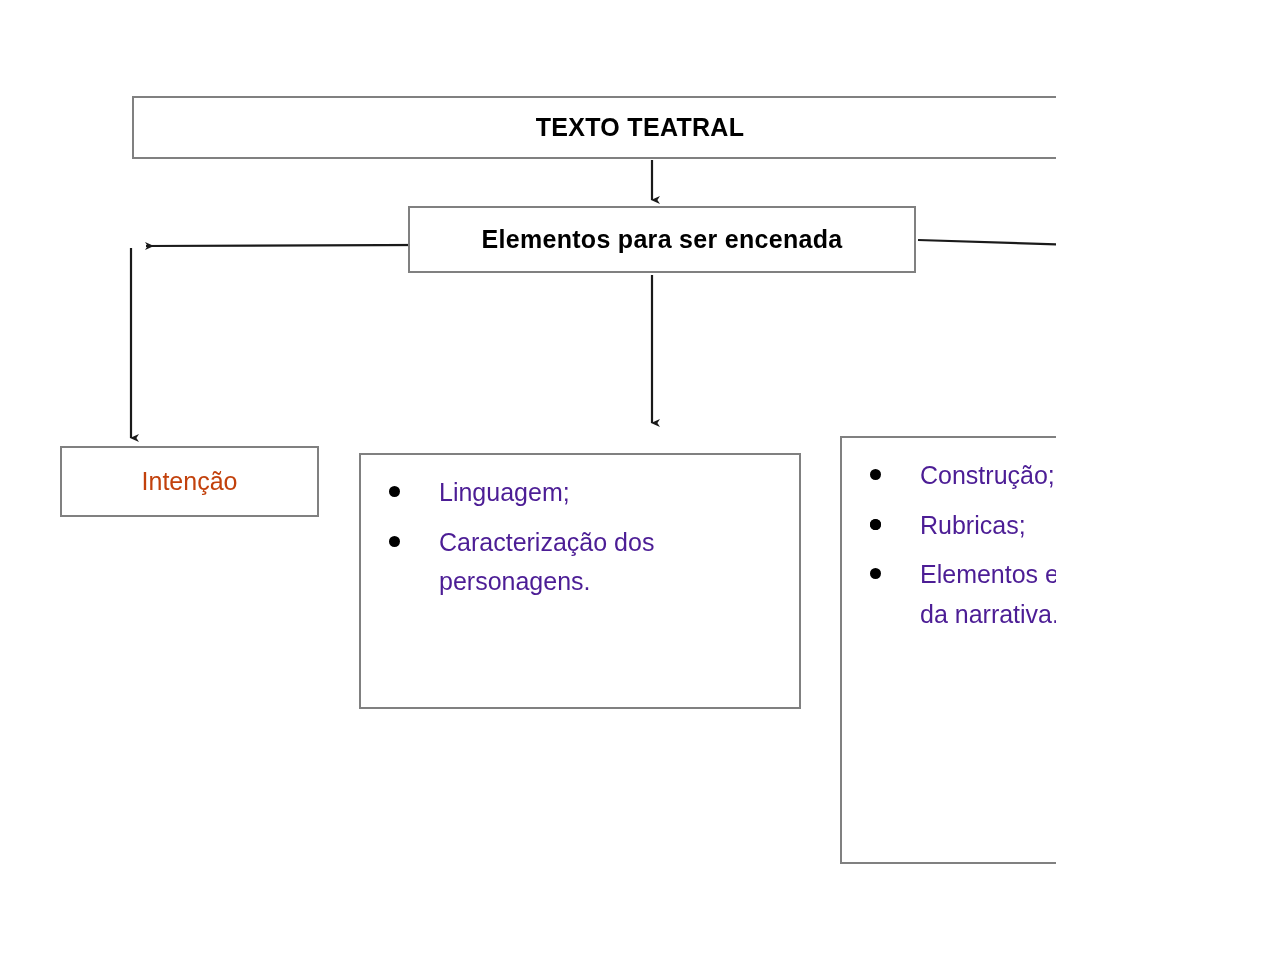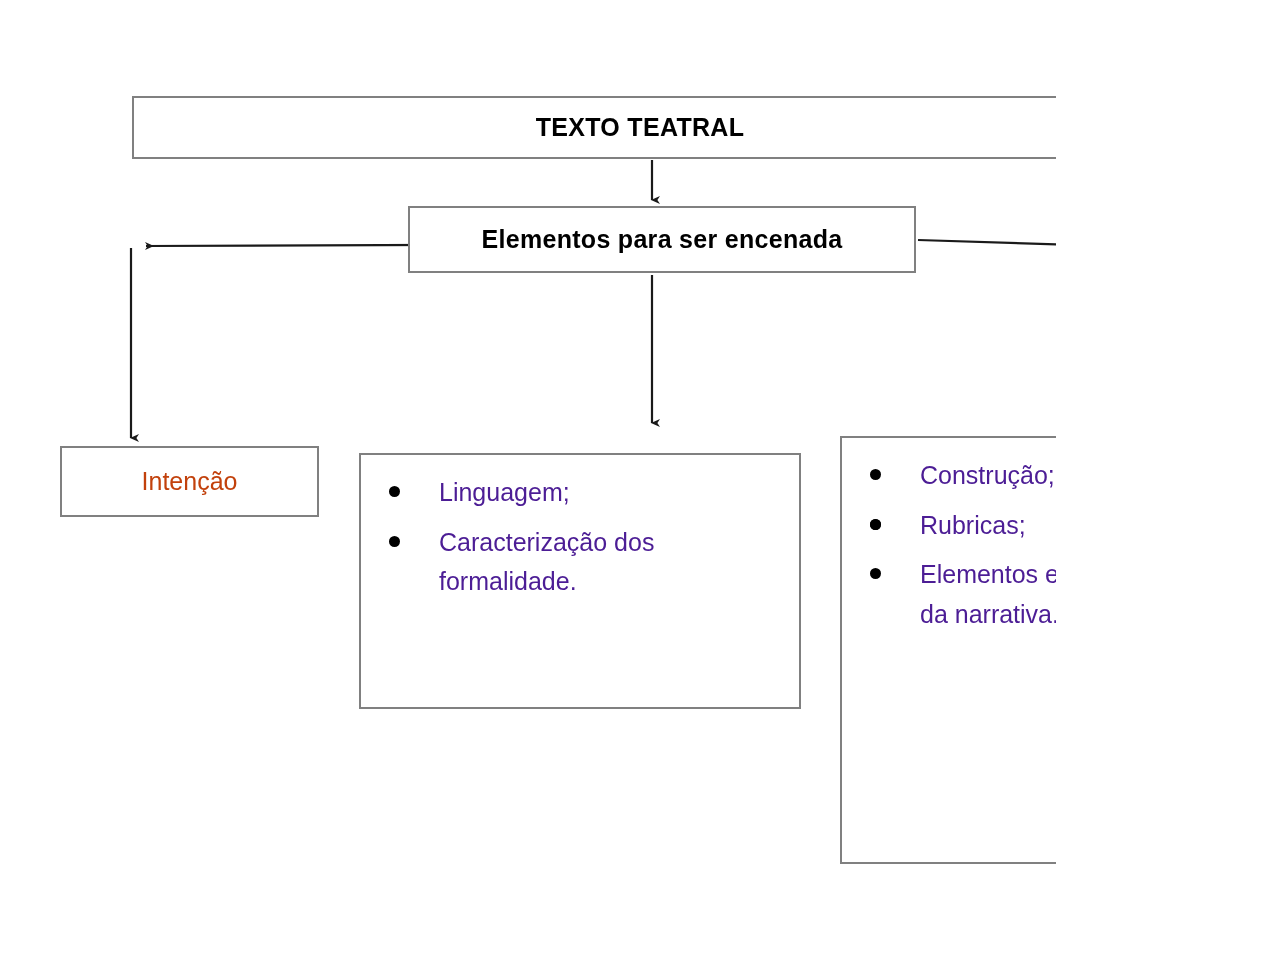--- a/index.html
+++ b/index.html
@@ -156,21 +156,21 @@
   </div>
 
   <div class="box" id="node-list-linguagem">
     <ul class="bullets">
       <li>
         <span class="bullet-dot"></span>
         <span>Linguagem;</span>
       </li>
       <li>
         <span class="bullet-dot"></span>
-        <span>Caracterização dos formalidade.</span>
+        <span>Caracterização dos personagens.</span>
       </li>
     </ul>
   </div>
 
   <div class="box" id="node-list-construcao">
     <ul class="bullets">
       <li>
         <span class="bullet-dot"></span>
         <span>Construção;</span>
       </li>

